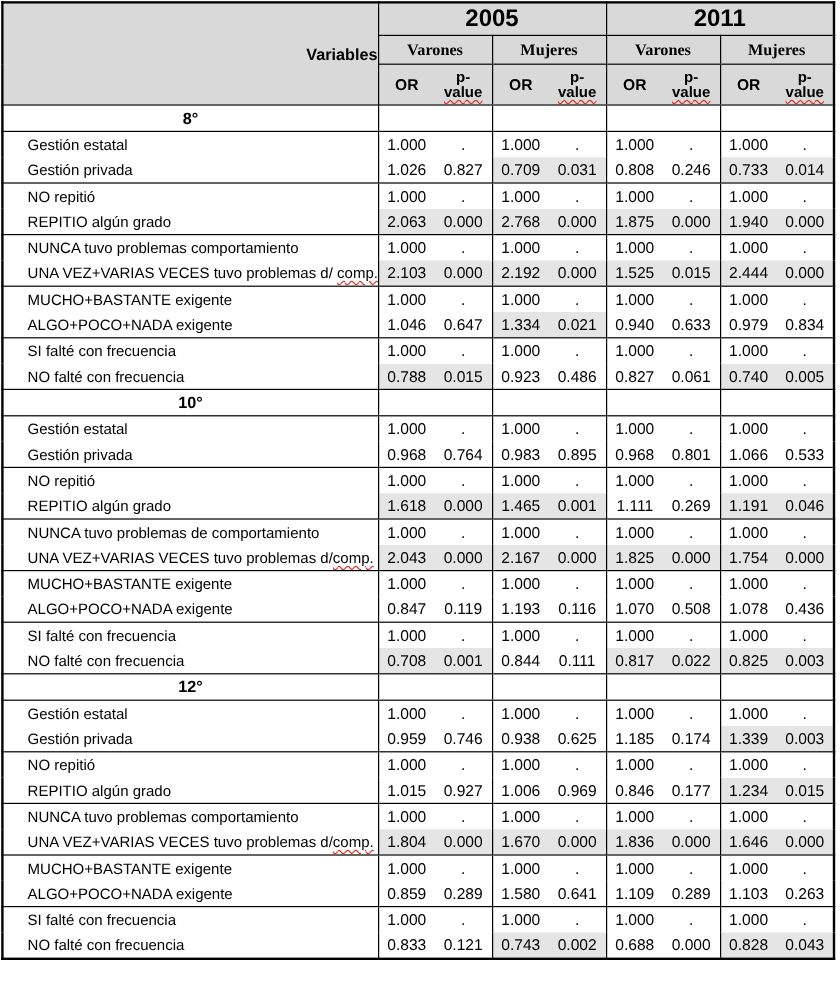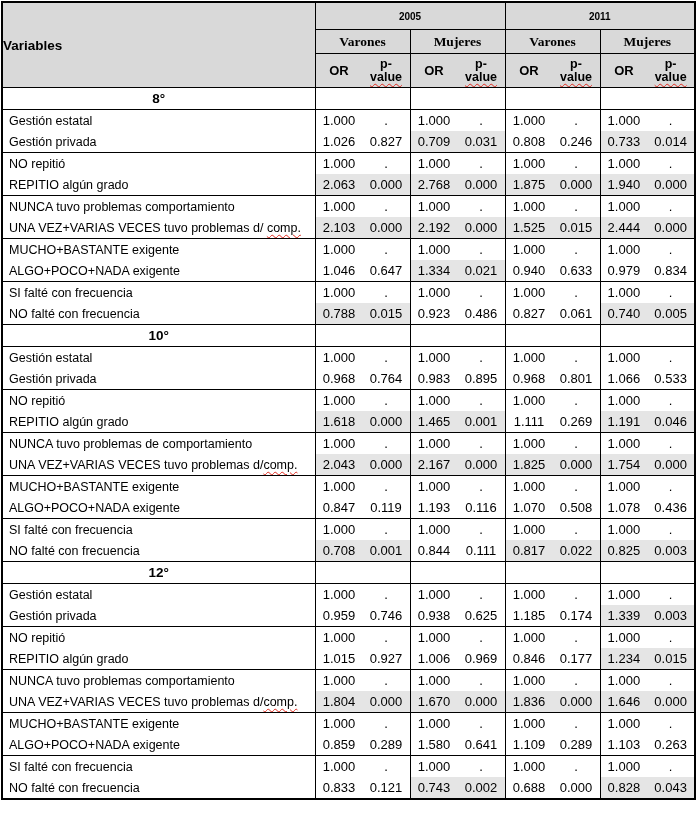--- a/index.html
+++ b/index.html
@@ -27,25 +27,25 @@
     vertical-align: middle;
     overflow: hidden;
   }
   
   thead th {
     background: #d9d9d9;
     font-weight: bold;
   }
   th.vars-head {
     font-size: 13.5px;
-    text-align: left;
+    text-align: right;
   }
   th.year-cell {
     height: 26px;
-    font-size: 10px;
+    font-size: 20px;
     text-align: center;
     border-left: 1.5px solid #000;
     border-bottom: 1.5px solid #000;
   }
   th.sex-cell {
     height: 23px;
     font-size: 13.5px;
     text-align: center;
     border-left: 1.5px solid #000;
     border-bottom: 1.5px solid #000;
@@ -94,21 +94,21 @@
   tr.section-row td {
     border-top: 1.5px solid #000;
     border-bottom: 1.5px solid #000;
     height: 21px;
   }
   tr.pair-start td {
     border-top: 1.5px solid #000;
   }
   td.label-cell {
     text-align: left;
-    padding-left: 6px;
+    padding-left: 20px;
     font-size: 12.5px;
     white-space: nowrap;
   }
   td.section-title {
     text-align: center;
     font-weight: bold;
     font-size: 13.5px;
     padding-left: 0;
   }
   .or-val, .p-val {

